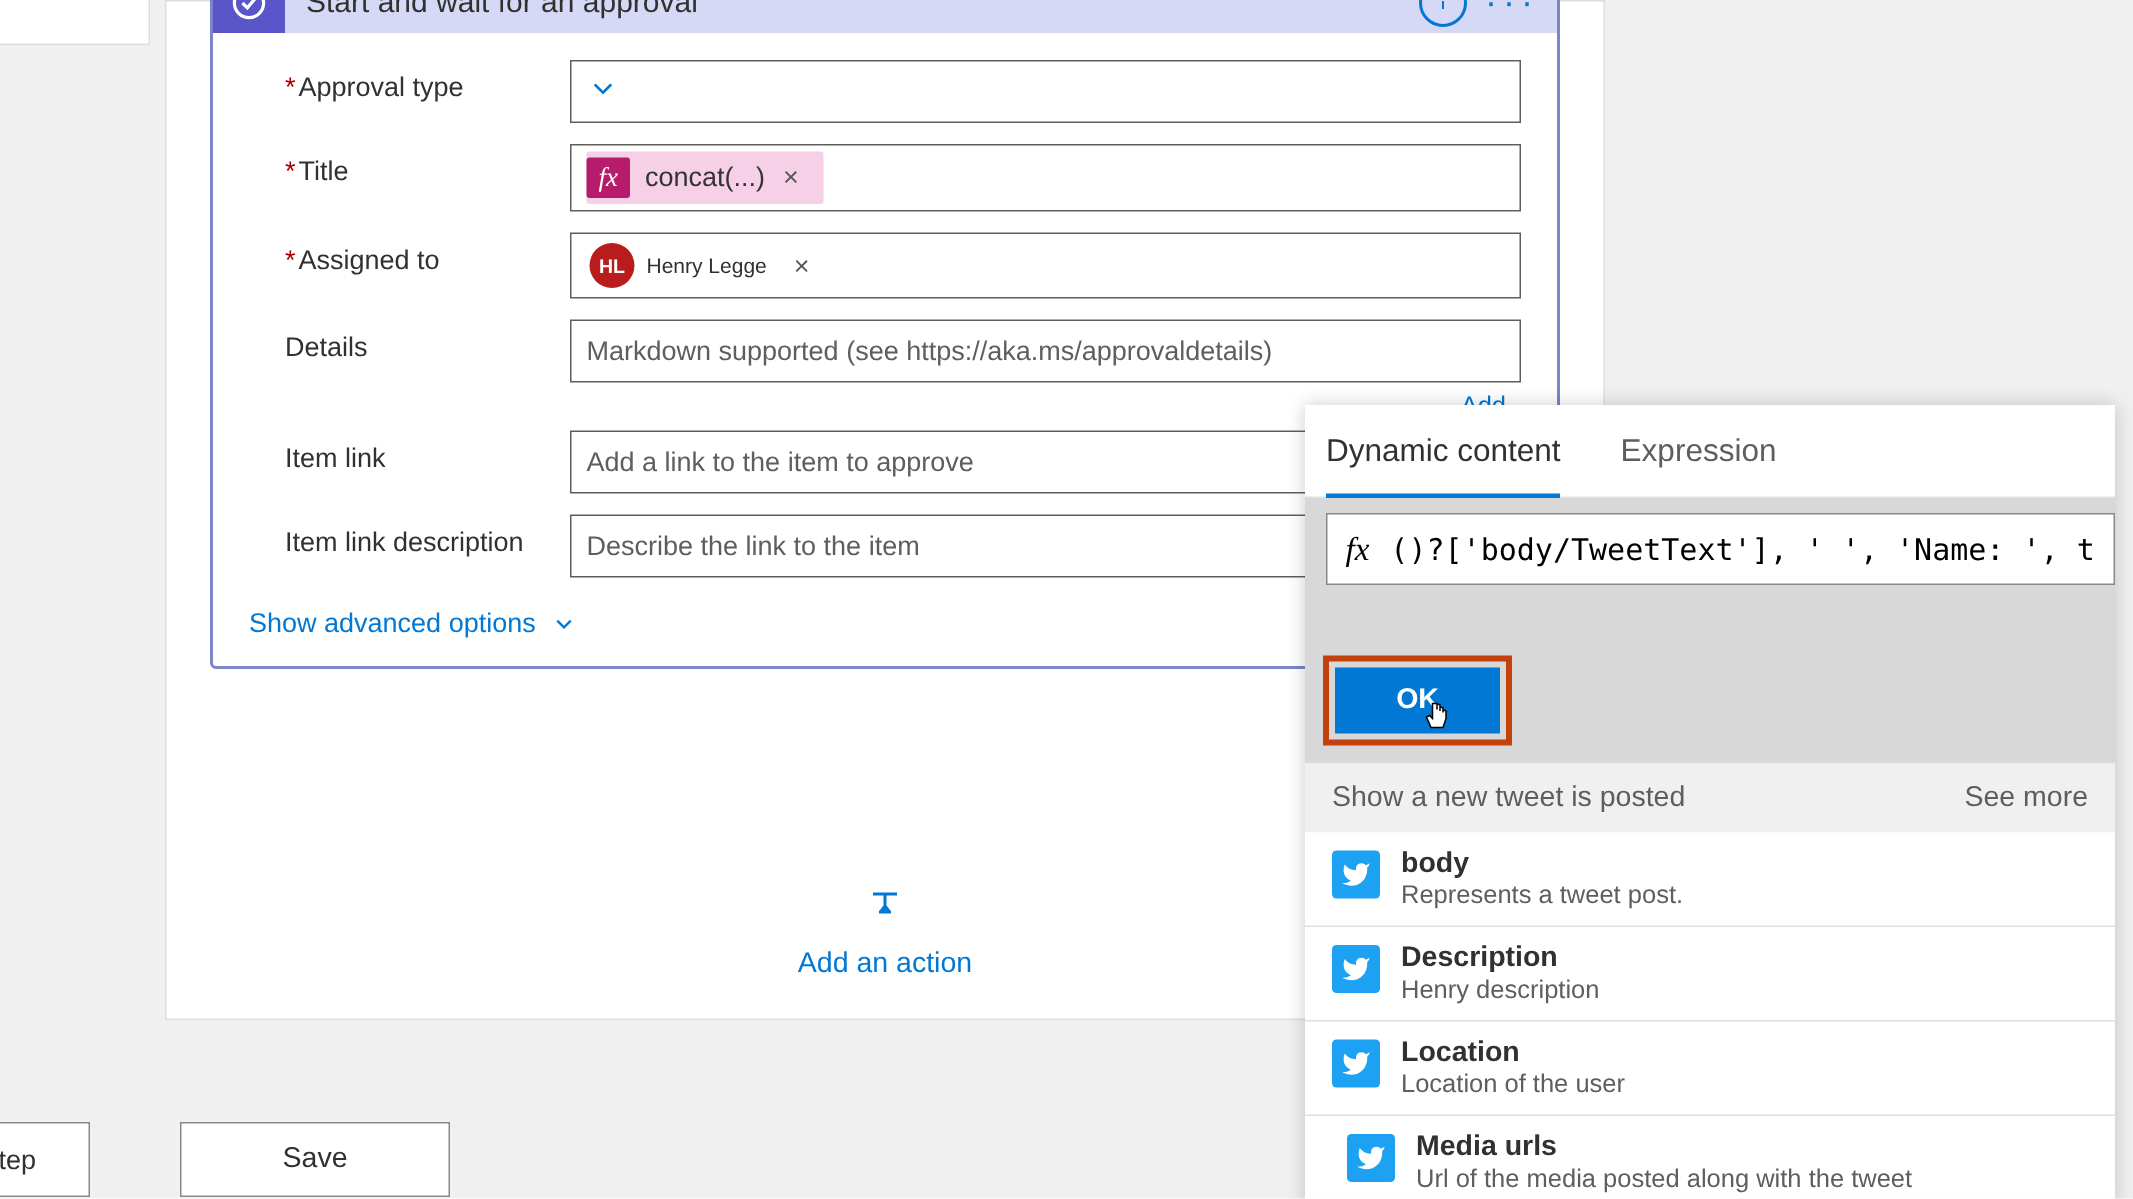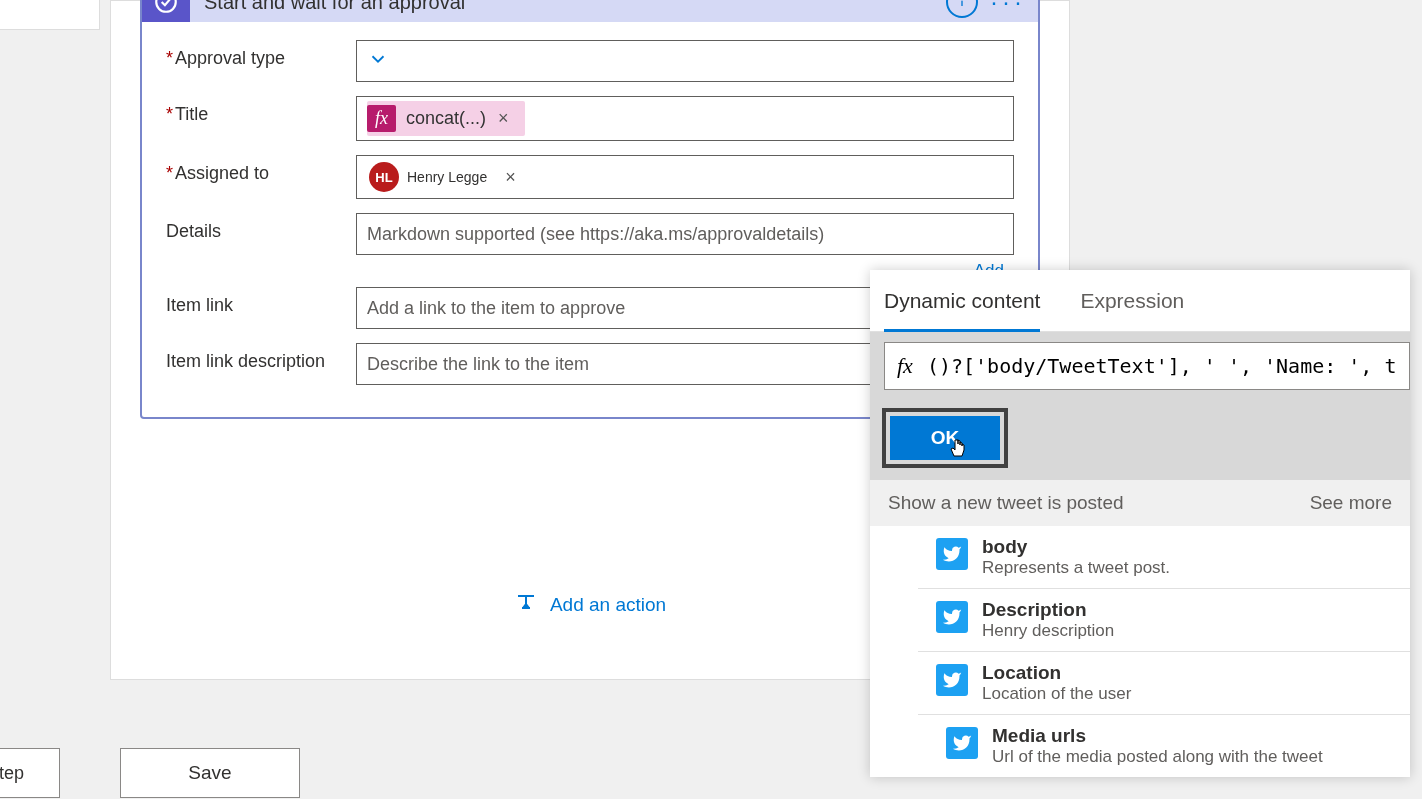--- a/index.html
+++ b/index.html
@@ -10,21 +10,21 @@
   .card { position: absolute; left: 140px; top: -20px; width: 900px; background: #fff; border: 2px solid #7986cb; border-radius: 4px; }
   
   .card-header { background: #d5d9f5; height: 40px; display: flex; align-items: center; padding: 0 12px; position: relative; }
   .card-header-iconbox { width: 48px; height: 40px; background: #5a55c9; display: flex; align-items: center; justify-content: center; margin-left: -12px; margin-right: 14px; }
   .card-header-title { font-size: 20px; color: #323130; font-weight: 400; flex: 1; }
   .card-header-info { width: 32px; height: 32px; border-radius: 50%; border: 2px solid #0078d4; color: #0078d4; display: flex; align-items: center; justify-content: center; font-size: 16px; font-weight: 600; margin-right: 12px; }
   .card-header-menu { color: #0078d4; font-size: 24px; letter-spacing: 4px; cursor: pointer; }
   
   .card-body { padding: 18px 24px 18px 24px; }
   .form-row { display: flex; align-items: flex-start; margin-bottom: 14px; }
-  .form-label { width: 190px; font-size: 18px; color: #323130; padding-top: 8px; }
+  .form-label { width: 190px; font-size: 18px; color: #323130; padding-top: 8px; margin-left: 24px; }
   .form-label .req { color: #a80000; margin-right: 2px; }
   .form-control { flex: 1; border: 1px solid #605e5c; min-height: 42px; background: #fff; display: flex; align-items: center; padding: 4px 10px; font-size: 18px; position: relative; }
   .form-control.select { justify-content: space-between; }
   .chevron-down { color: #0078d4; }
   
   .token-fx { background: #b71c6c; color: #fff; font-style: italic; font-family: serif; padding: 3px 8px; border-radius: 2px; font-size: 18px; margin-right: 2px; }
   .token-pink { background: #f5d0e6; color: #333; padding: 4px 10px 4px 0; border-radius: 2px; display: inline-flex; align-items: center; font-size: 18px; }
   .token-pink .tx { margin: 0 6px 0 8px; }
   .token-close { color: #555; padding: 0 6px; cursor: pointer; }
   
@@ -32,46 +32,46 @@
   .person-chip { display: inline-flex; align-items: center; background: #fff; border-radius: 16px; padding: 2px 4px 2px 2px; }
   .person-name { font-size: 14px; color: #323130; margin-right: 12px; }
   .person-close { color: #555; font-size: 18px; padding: 0 6px; cursor: pointer; }
   
   .placeholder-text { color: #605e5c; }
   .add-dyn-link { position: absolute; right: 10px; top: 48px; color: #0078d4; font-size: 17px; }
   
   .adv-toggle { color: #0078d4; font-size: 18px; display: inline-flex; align-items: center; gap: 10px; cursor: pointer; margin-top: 6px; }
   
   .add-action { position: absolute; left: 140px; width: 900px; top: 590px; text-align: center; }
-  .add-action-inner { display: inline-flex; align-items: center; gap: 12px; color: #0078d4; font-size: 19px; cursor: pointer; }
+  .add-action-inner { display: inline-flex; align-items: center; gap: 12px; color: #0078d4; font-size: 19px; cursor: pointer; flex-direction: column; }
   
   .btn-step { position: absolute; left: -60px; top: 748px; width: 120px; height: 50px; border: 1px solid #8a8886; background: #fff; font-size: 18px; color: #323130; text-align: center; line-height: 48px; overflow: hidden; }
   .btn-save { position: absolute; left: 120px; top: 748px; width: 180px; height: 50px; border: 1px solid #8a8886; background: #fff; font-size: 19px; color: #323130; text-align: center; line-height: 48px; }
   
   
   .popup { position: absolute; left: 870px; top: 270px; width: 540px; background: #fff; box-shadow: 0 0 12px rgba(0,0,0,0.2); }
   .popup-tabs { display: flex; height: 62px; align-items: center; padding: 0 14px; border-bottom: 1px solid #e0e0e0; }
   .popup-tab { font-size: 21px; color: #605e5c; padding: 0 14px 0 0; margin-right: 26px; height: 62px; display: flex; align-items: center; position: relative; cursor: pointer; }
   .popup-tab.active { color: #323130; }
   .popup-tab.active::after { content: ""; position: absolute; left: 0; right: 14px; bottom: 0; height: 3px; background: #0078d4; }
   
   .expr-bar { background: #d8d8d8; padding: 10px 14px; display: flex; align-items: center; }
   .expr-box { background: #fff; border: 1px solid #8a8886; flex: 1; height: 48px; display: flex; align-items: center; padding: 0 12px; }
   .expr-fx { font-family: "Times New Roman", serif; font-style: italic; font-size: 22px; margin-right: 14px; }
   .expr-text { font-family: "Consolas", monospace; font-size: 20px; white-space: nowrap; overflow: hidden; }
   
   .ok-row { background: #d8d8d8; padding: 8px 12px 12px 12px; }
-  .ok-outer { border: 4px solid #404040; display: inline-block; padding: 4px; }
+  .ok-outer { border: 4px solid #c2410c; display: inline-block; padding: 4px; margin-top: 29px; }
   .ok-btn { background: #0078d4; color: #fff; font-size: 19px; font-weight: 600; width: 110px; height: 44px; border: none; position: relative; }
   .cursor-hand { position: absolute; left: 58px; top: 22px; font-size: 22px; color: #000; pointer-events: none; }
   
   .popup-section { background: #f0f0f0; padding: 12px 18px; display: flex; justify-content: space-between; font-size: 19px; color: #605e5c; }
   
   .popup-list { background: #fff; }
-  .popup-item { display: flex; align-items: flex-start; padding: 10px 18px; border-bottom: 1px solid #e0e0e0; cursor: pointer; margin-left: 48px; }
+  .popup-item { display: flex; align-items: flex-start; padding: 10px 18px; border-bottom: 1px solid #e0e0e0; cursor: pointer; }
   .popup-item:last-child { border-bottom: none; padding-left: 28px; }
   .tw-icon { width: 32px; height: 32px; background: #1da1f2; border-radius: 3px; margin-right: 14px; display: flex; align-items: center; justify-content: center; flex-shrink: 0; margin-top: 2px; }
   .tw-icon svg { fill: #fff; width: 20px; height: 20px; }
   .popup-item-title { font-size: 19px; color: #323130; font-weight: 600; }
   .popup-item-desc { font-size: 17px; color: #605e5c; }
   
   .left-panel { position: absolute; left: -50px; top: -20px; width: 150px; height: 50px; background: #fff; border: 1px solid #ddd; }
   
   .insert-icon svg { width: 24px; height: 24px; }
 </style>
@@ -150,20 +150,26 @@
       </div>
     </div>
     
     <div class="form-row">
       <div class="form-label">Item link description</div>
       <div class="form-control">
         <span class="placeholder-text">Describe the link to the item</span>
       </div>
     </div>
     
+    <div class="adv-toggle">
+      <span>Show advanced options</span>
+      <svg width="18" height="18" viewBox="0 0 24 24" fill="none" stroke="#0078d4" stroke-width="2">
+          <path d="M6 9l6 6 6-6"></path>
+        </svg>
+    </div>
     
   </div>
 </div>
 
 <div class="add-action">
   <span class="add-action-inner">
     <span class="insert-icon">
       <svg viewBox="0 0 24 24" fill="none" stroke="#0078d4" stroke-width="2">
           <path d="M4 6h16M12 6v12M8 18h8M12 14l-3 4M12 14l3 4"></path>
         </svg>

